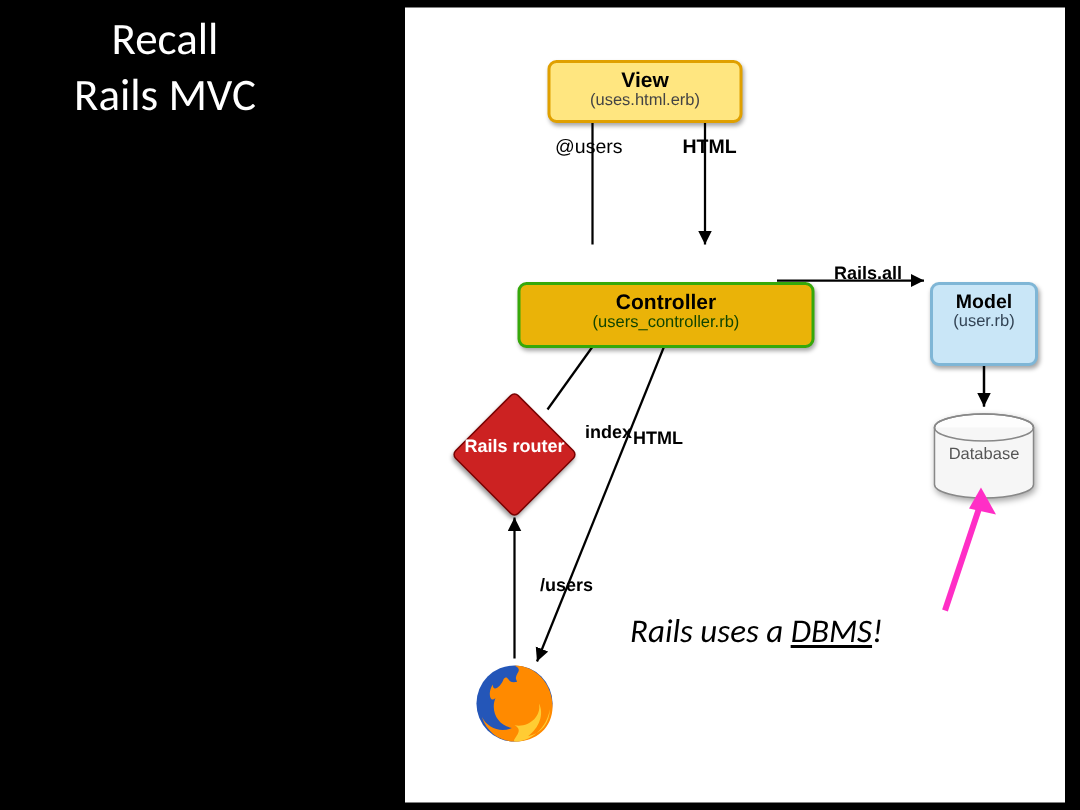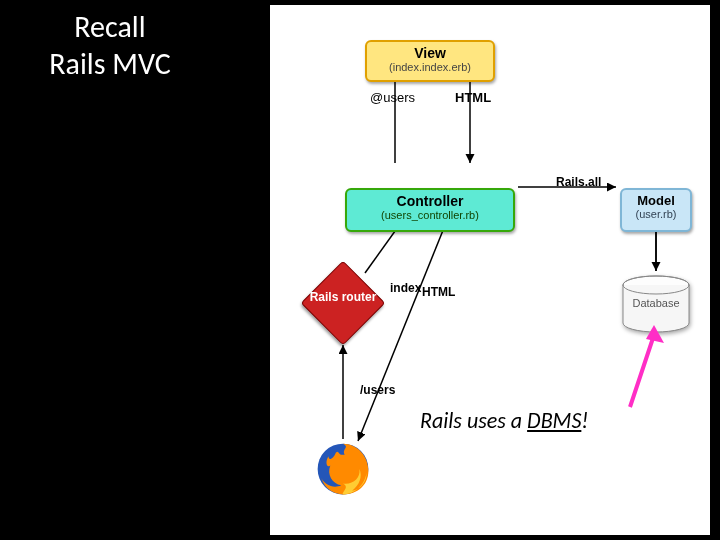--- a/index.html
+++ b/index.html
@@ -41,27 +41,27 @@
   }
   .box .head { font-weight: bold; display: block; line-height: 1.1; }
   .box .sub  { display: block; font-size: 11px; line-height: 1.1; }
   .view {
     left: 95px; top: 12px; width: 130px; height: 42px;
     background: #ffe680; border: 2px solid #e0a000;
   }
   .view .head { color: #000; font-size: 14px; }
   .view .sub  { color: #444; }
   .controller {
-    left: 75px; top: 160px; width: 170px; height: 44px;
-    background: #5eead4; border: 2px solid #36a80a;
+    left: 75px; top: 160px; width: 198px; height: 44px;
+    background: #eab308; border: 2px solid #36a80a;
   }
   .controller .head { color: #000; font-size: 14px; }
   .controller .sub  { color: #104400; }
   .model {
-    left: 350px; top: 160px; width: 72px; height: 44px;
+    left: 350px; top: 160px; width: 72px; height: 56px;
     background: #c9e6f7; border: 2px solid #7fb6d6;
   }
   .model .head { color: #000; font-size: 13px; }
   .model .sub  { color: #345; }
   .cylinder {
     position: absolute;
     left: 350px; top: 270px; width: 72px; height: 58px;
   }
   .cylinder svg { width: 100%; height: 100%; filter: drop-shadow(1px 2px 2px rgba(0,0,0,0.35)); }
   .cylinder .lbl {
@@ -152,21 +152,21 @@
 
     <line x1="95" y1="268" x2="138" y2="208" stroke="#000" stroke-width="1.5" marker-end="url(#ah)"></line>
 
     <line x1="180" y1="208" x2="88" y2="436" stroke="#000" stroke-width="1.5" marker-end="url(#ah)"></line>
 
     <line x1="73" y1="434" x2="73" y2="340" stroke="#000" stroke-width="1.5" marker-end="url(#ah)"></line>
   </svg>
 
   <div class="box view">
     <span class="head">View</span>
-    <span class="sub">(index.index.erb)</span>
+    <span class="sub">(uses.html.erb)</span>
   </div>
 
   <div class="label users-arrow-lbl">@users</div>
   <div class="label html-down">HTML</div>
 
   <div class="box controller">
     <span class="head">Controller</span>
     <span class="sub">(users_controller.rb)</span>
   </div>
 

